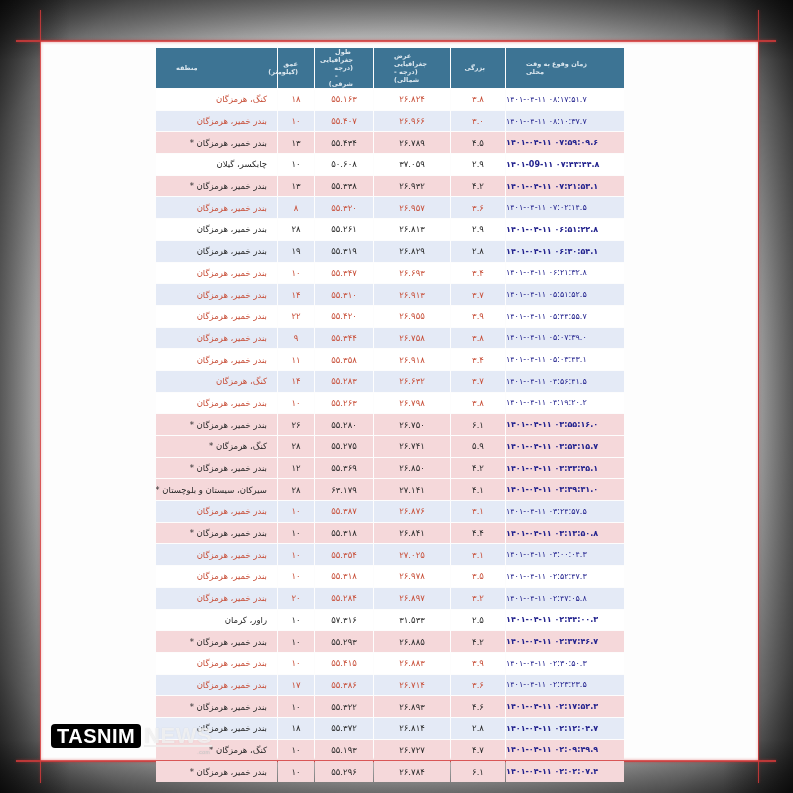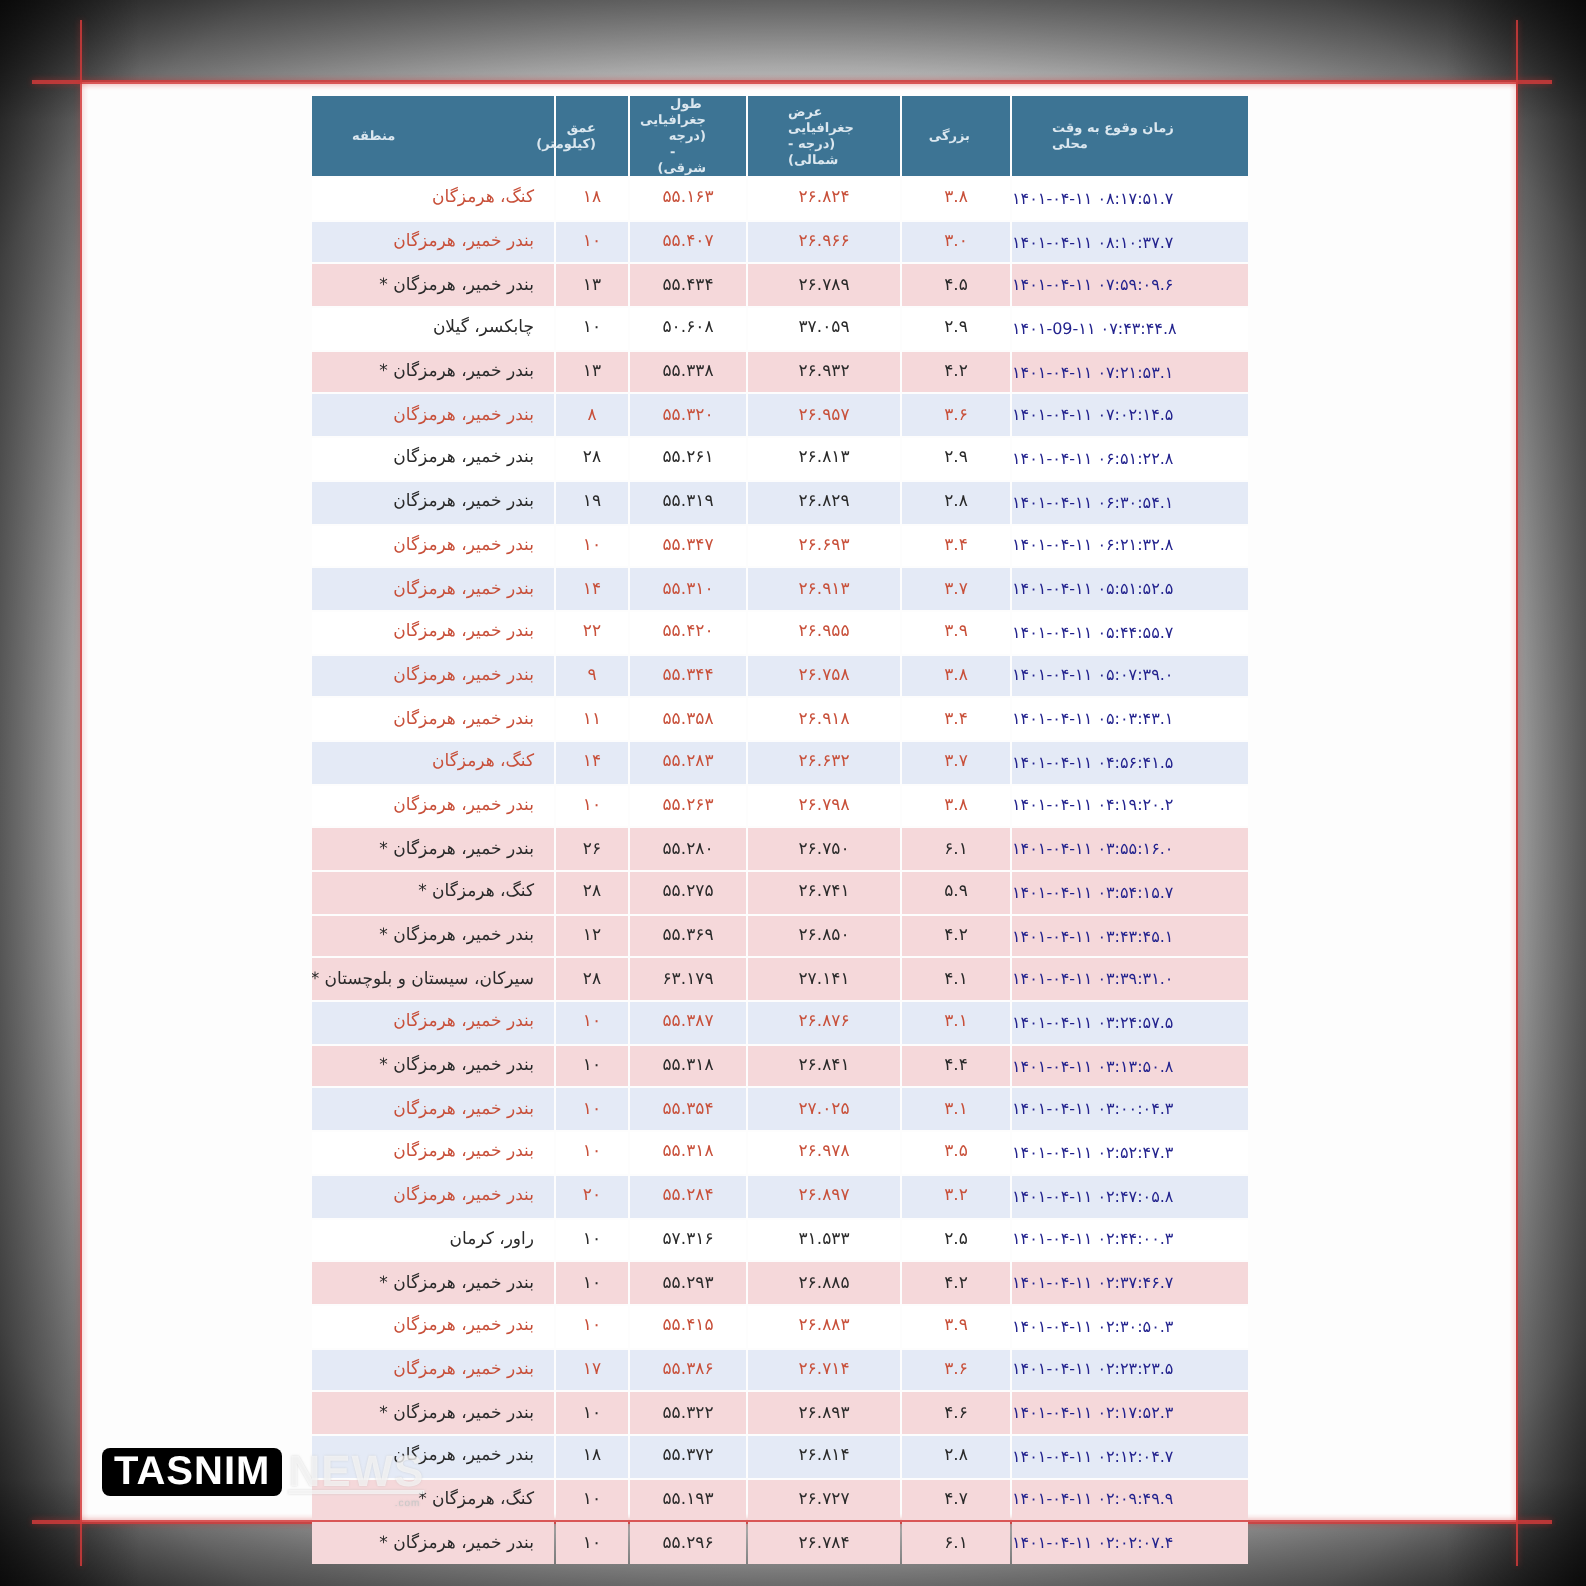--- a/index.html
+++ b/index.html
@@ -20,21 +20,21 @@
   th{background:#3d7494;color:#dbe7ef;font-weight:bold;font-size:6.5px;line-height:8px;height:18px;padding:0 20px;text-align:left;}
   td{height:20.7px;padding:0;font-size:8.5px;text-align:center;white-space:nowrap;overflow:hidden;}
   td.region{text-align:right;padding-right:10px;}
   td.time{direction:ltr;text-align:left;color:#23238e;font-size:8px;letter-spacing:.2px;}
   tr.bg-white td{background:#ffffff;}
   tr.bg-blue td{background:#e4eaf6;}
   tr.bg-pink td{background:#f5d8da;}
   tr.red td{color:#c8503a;}
   tr.red td.time{color:#23238e;}
   tr.dark td{color:#2a2a2a;}
-  tr.dark td.time{color:#23238e;}
+  tr.dark td.time{color:#23238e;font-weight:bold;}
   .logo{position:absolute;left:51px;top:723px;display:flex;align-items:center;}
   .logo-box{background:#000000;color:#fff;font-family:"Liberation Sans",sans-serif;font-weight:bold;font-size:20px;
     padding:1px 6px;border-radius:4px;letter-spacing:.5px;line-height:22px;}
   .logo-news{font-family:"Liberation Sans",sans-serif;font-weight:bold;font-size:22px;color:rgba(255,255,255,.65);
     margin-left:3px;letter-spacing:.5px;text-shadow:0 0 1px rgba(180,180,180,.5);position:relative;text-decoration:underline;}
   .logo-com{position:absolute;right:2px;bottom:-6px;font-size:5px;color:rgba(200,200,200,.9);font-weight:normal;}
 </style>
 </head>
 <body>
 

